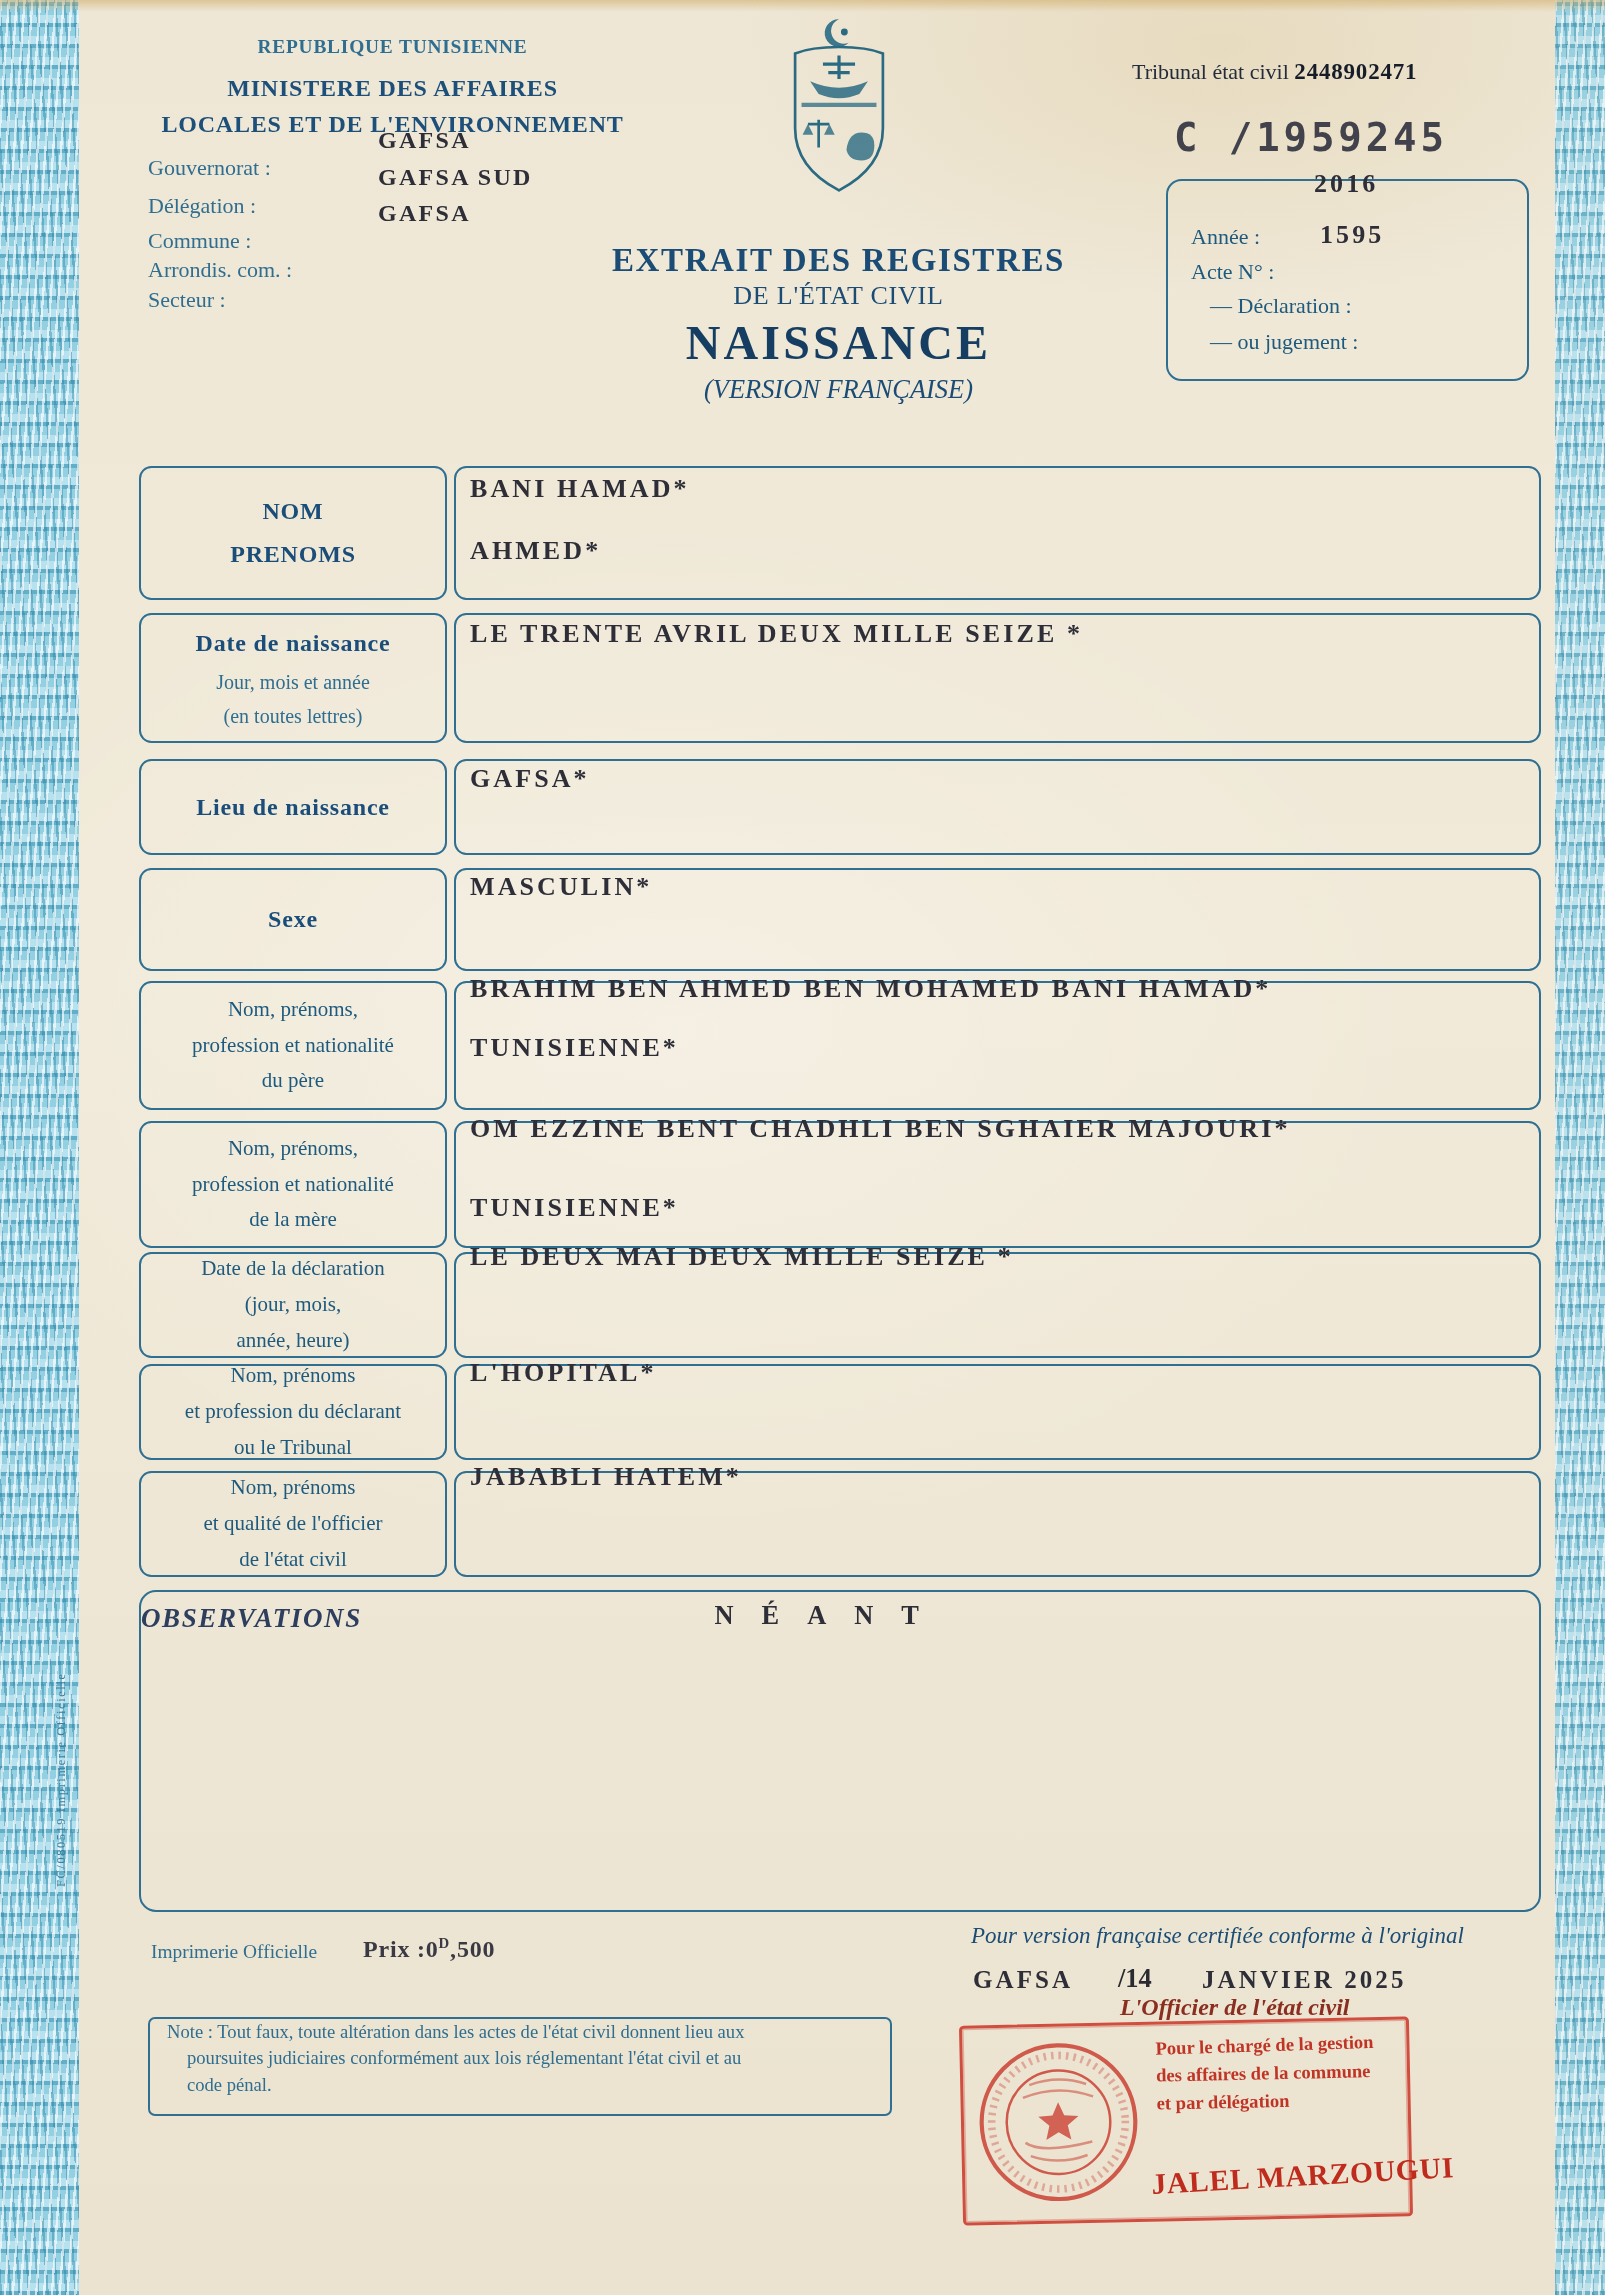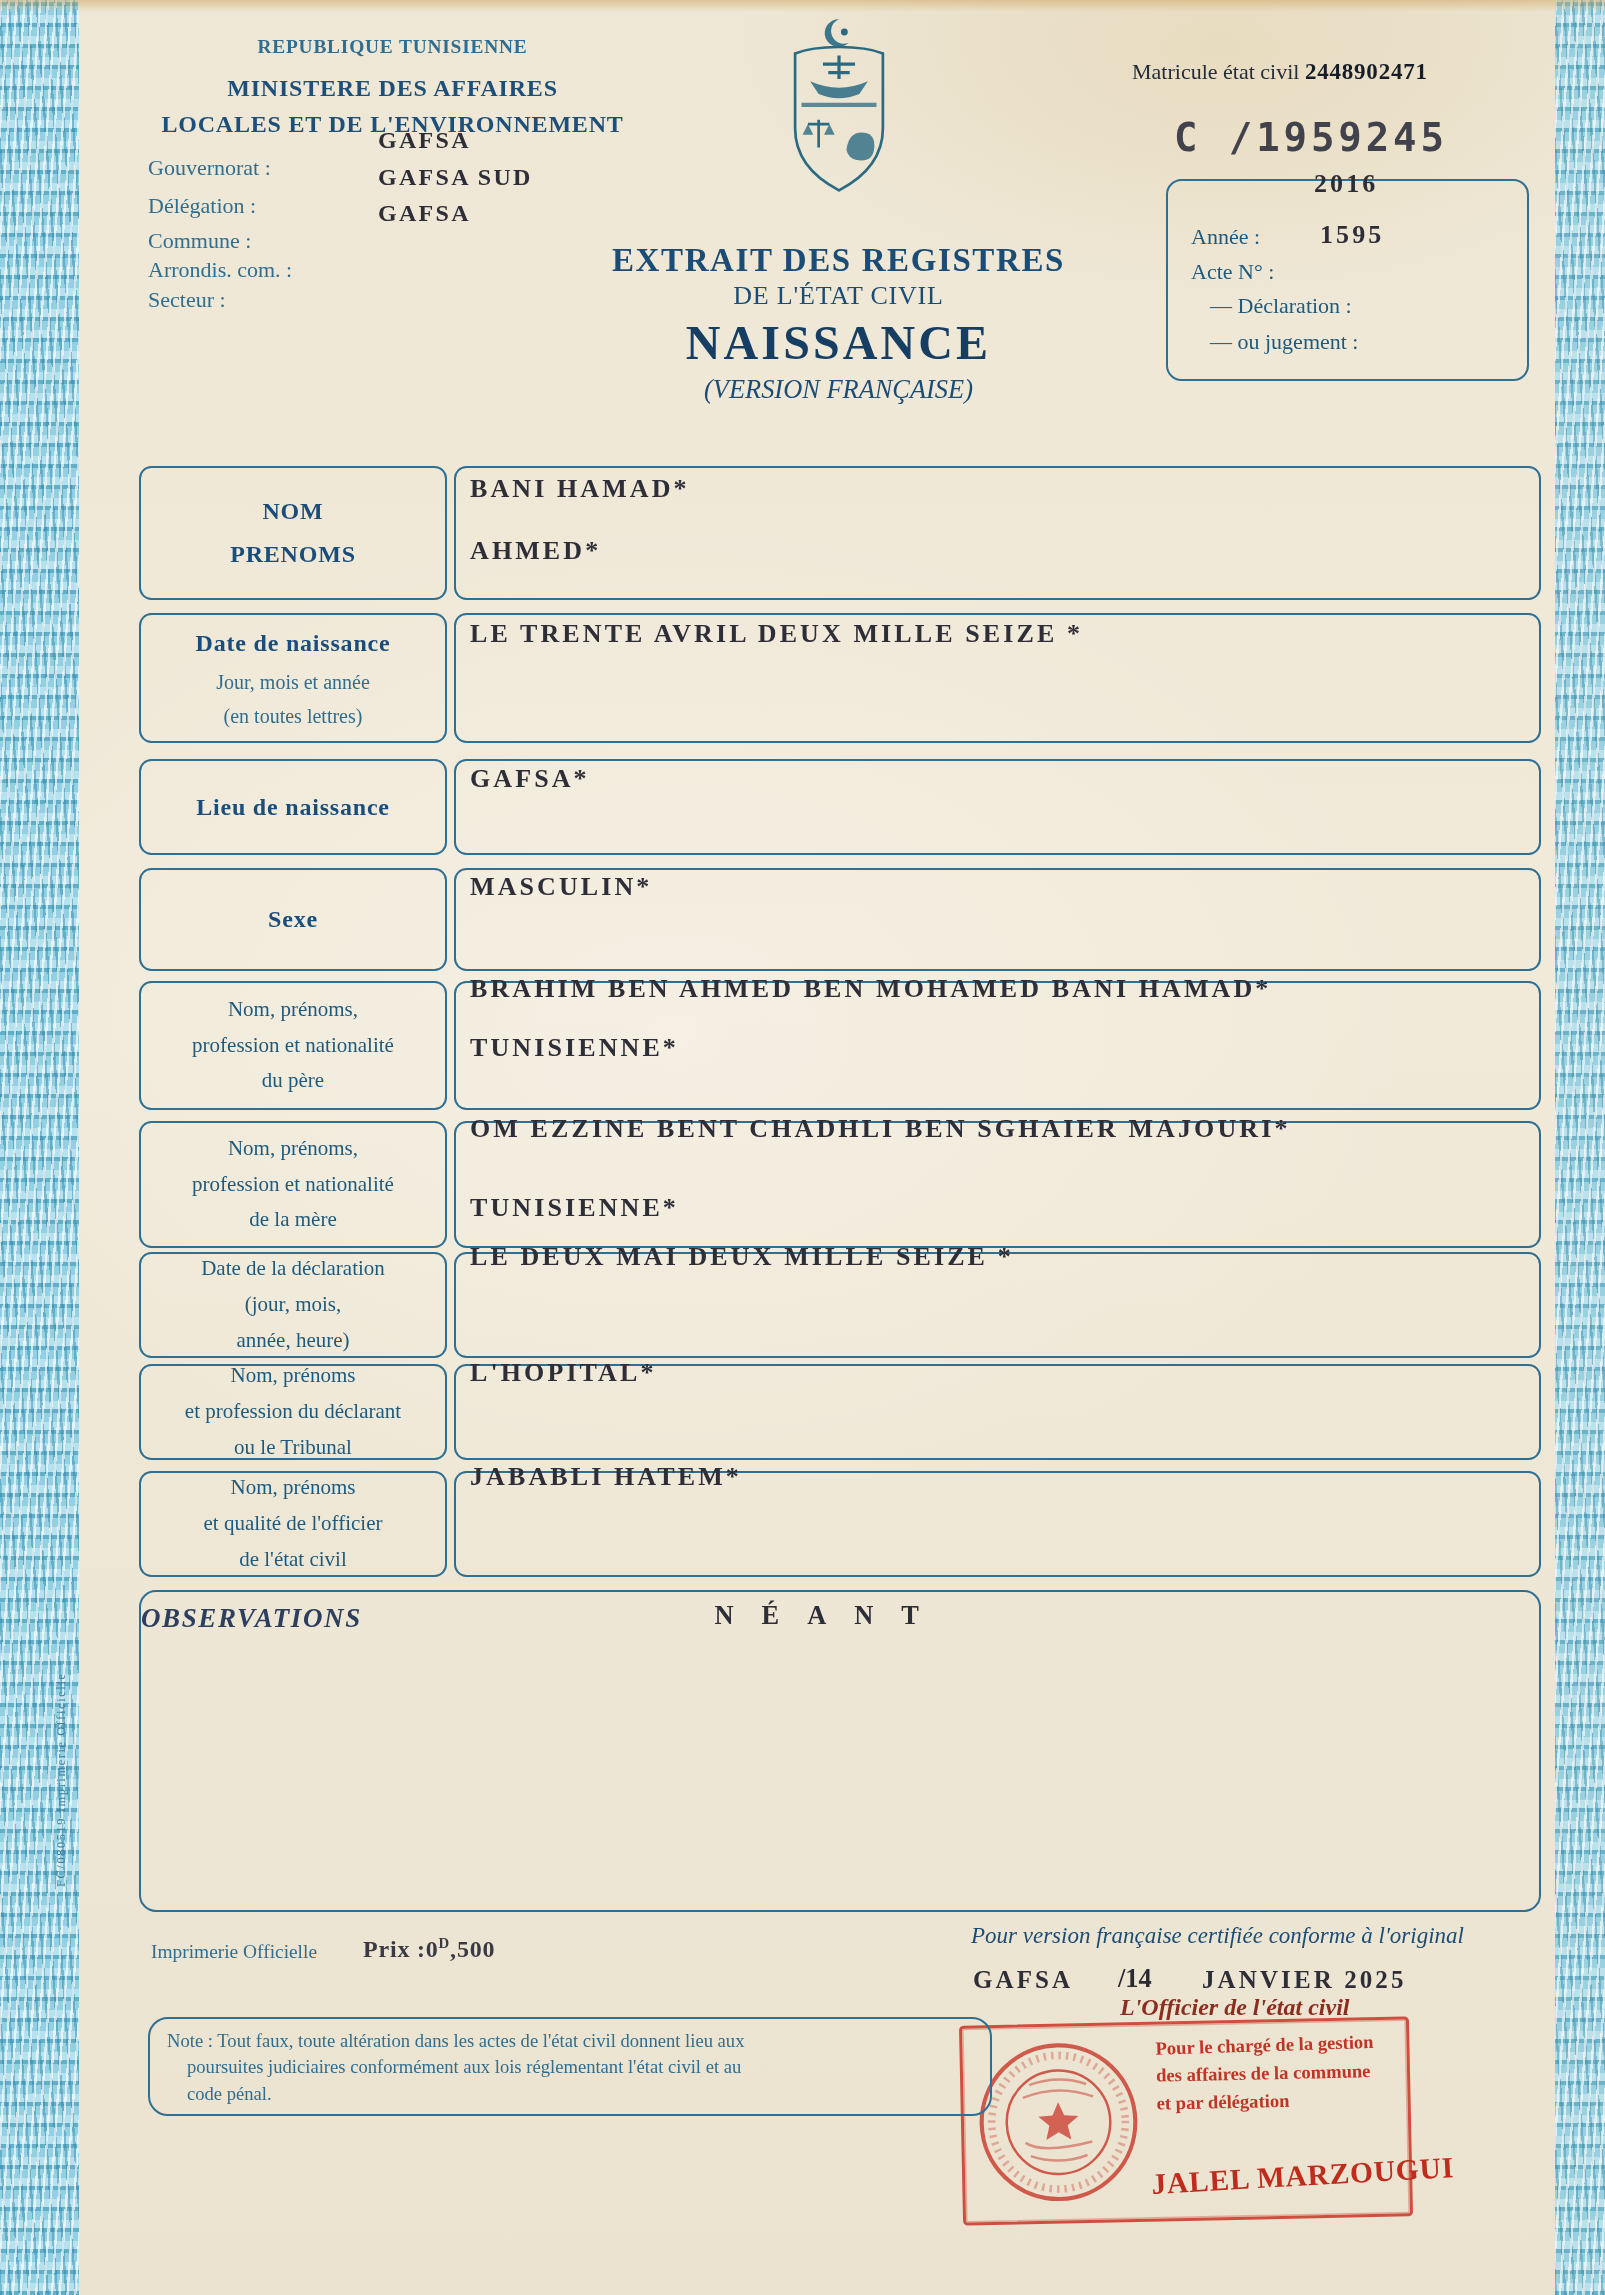--- a/index.html
+++ b/index.html
@@ -109,22 +109,22 @@
   .stamp { position:absolute; left:961px; top:2021px; width:450px; height:200px;
     border:3.1px solid rgba(203,52,38,0.85); border-radius:4.7px; transform:rotate(-1.2deg);
     box-shadow: inset 0 0 0 1.6px rgba(203,52,38,0.32); }
   .seal { position:absolute; left:11px; top:12.4px; width:167px; height:167px; }
   .st-line { position:absolute; left:193px; font-size:18.6px; font-weight:600;
     color:rgba(190,42,28,0.95); white-space:nowrap; }
   .st1{top:12.4px; transform:rotate(-0.6deg)} .st2{top:40px} .st3{top:68px}
   .st-name { position:absolute; left:186px; top:138px; font-size:29.5px; font-weight:700;
     color:#bf2b1d; letter-spacing:0.8px; transform:rotate(-2deg); white-space:nowrap; }
 
-  .note { position:absolute; left:148px; top:2017px; width:844px; height:99px;
-    border:2.3px solid #2e6f92; border-radius:20px; padding:9px 17px;
+  .note { position:absolute; left:148px; top:2017px; width:744px; height:99px;
+    border:2.3px solid #2e6f92; border-radius:7px; padding:0 17px;
     font-size:18.6px; color:#2f6e90; line-height:1.42; }
   .note .ind { padding-left:20px; }
 </style>
 </head>
 <body>
 
 <div class="page">
 
   <div class="edge edge-left"></div>
   <div class="edge edge-right"></div>
@@ -159,21 +159,21 @@
       <path d="M62 124 q 2 -16 14 -16 q 12 0 12 12 q 0 14 -12 14 q -12 0 -14 -10" fill="#1a607c" stroke="none" opacity="0.8"></path>
     </g>
   </svg>
 
   <div class="title t1">EXTRAIT DES REGISTRES</div>
   <div class="title t2">DE L'ÉTAT CIVIL</div>
   <div class="title tmain">NAISSANCE</div>
   <div class="title tsub">(VERSION FRANÇAISE)</div>
 
   <div class="matricule">
-    <span>Matricule état civil</span>
+    <span>Tribunal état civil</span>
     <b>2448902471</b>
   </div>
   <div class="serial">C /1959245</div>
 
   <div class="acte">
     <div class="typed av-2016">2016</div>
     <div class="acte-lab al-annee">Année :</div>
     <div class="typed av-1595">1595</div>
     <div class="acte-lab al-acte">Acte N° :</div>
     <div class="acte-lab al-decl">— Déclaration :</div>

